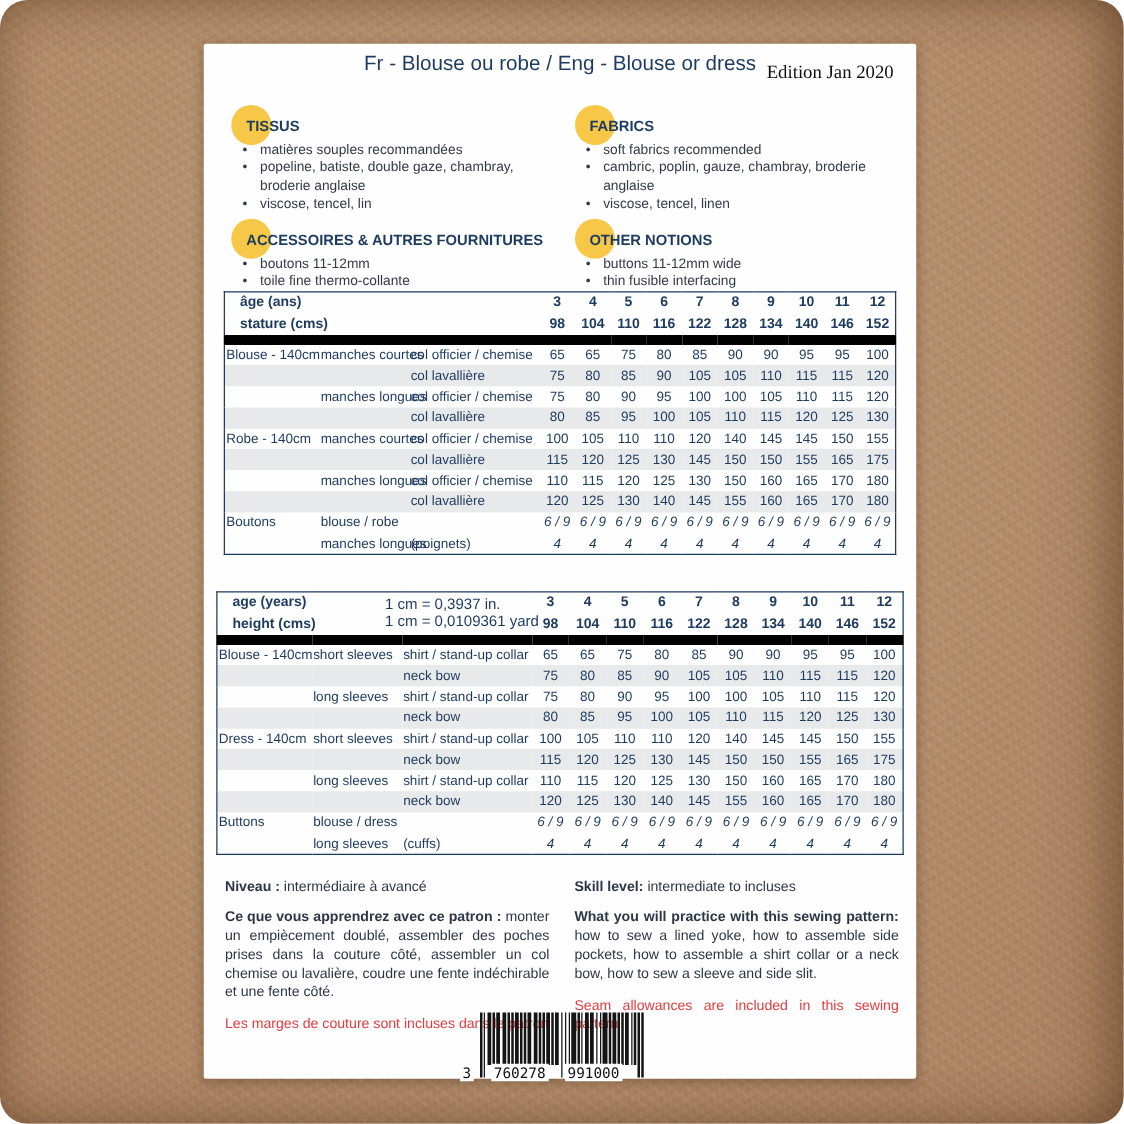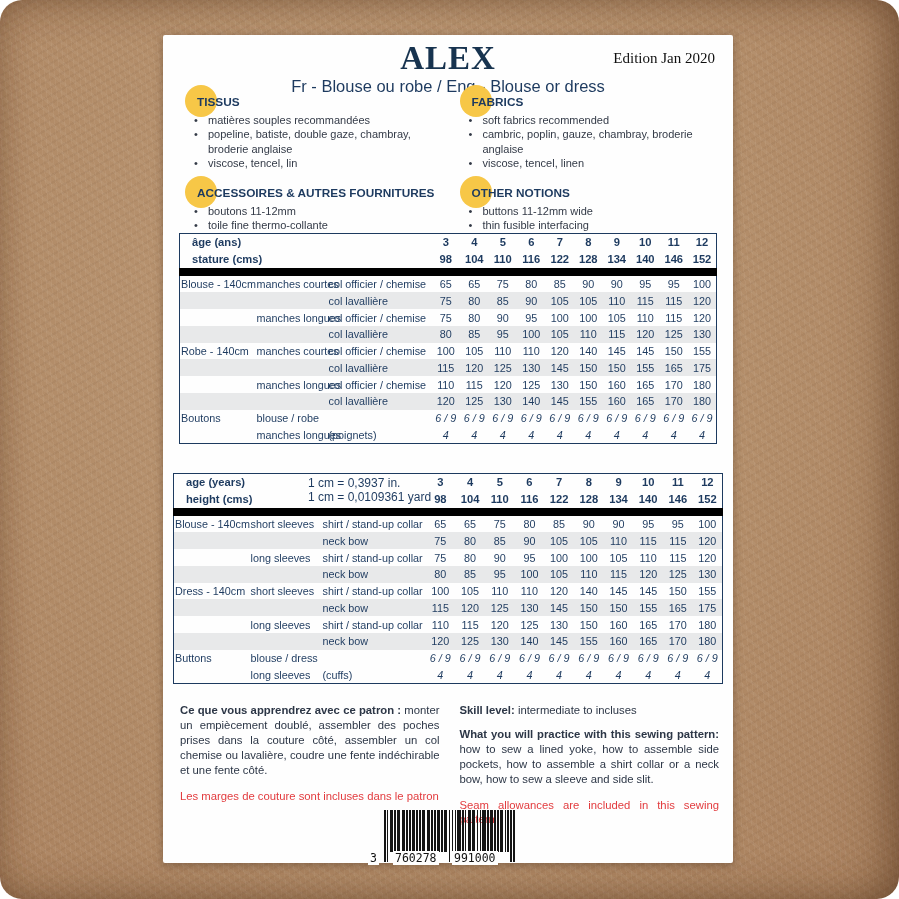--- a/index.html
+++ b/index.html
@@ -112,21 +112,20 @@
   .d2 { left:84px; }
 </style>
 </head>
 <body>
 
 <div class="kraft"></div>
 
 <div class="sheet">
 
   <div class="hdr">
-    <div class="title">ALEX</div>
     <div class="edition">Edition Jan 2020</div>
     <div class="subtitle">Fr - Blouse ou robe / Eng - Blouse or dress</div>
   </div>
 
   <div class="sections">
     <div>
       <div class="secblock">
         <div class="sechead">
           <span class="circle"></span>
           <span class="txt">TISSUS</span>
@@ -596,20 +595,21 @@
             <td class="num">4</td>
             <td class="num">4</td>
             <td class="num">4</td>
           </tr>
         </tbody>
       </table>
     </div>
 
   <div class="footer">
     <div class="fcol">
+      <div class="levelline"><span class="lead">Niveau :</span><span> intermédiaire à avancé</span></div>
       <div><span class="lead">Ce que vous apprendrez avec ce patron :</span><span> monter un empiècement doublé, assembler des poches prises dans la couture côté, assembler un col chemise ou lavalière, coudre une fente indéchirable et une fente côté.</span></div>
       <div class="redline">Les marges de couture sont incluses dans le patron</div>
     </div>
     <div class="fcol">
       <div class="levelline"><span class="lead">Skill level:</span><span> intermediate to incluses</span></div>
       <div><span class="lead">What you will practice with this sewing pattern:</span><span> how to sew a lined yoke, how to assemble side pockets, how to assemble a shirt collar or a neck bow, how to sew a sleeve and side slit.</span></div>
       <div class="redline">Seam allowances are included in this sewing pattern</div>
     </div>
   </div>
 

